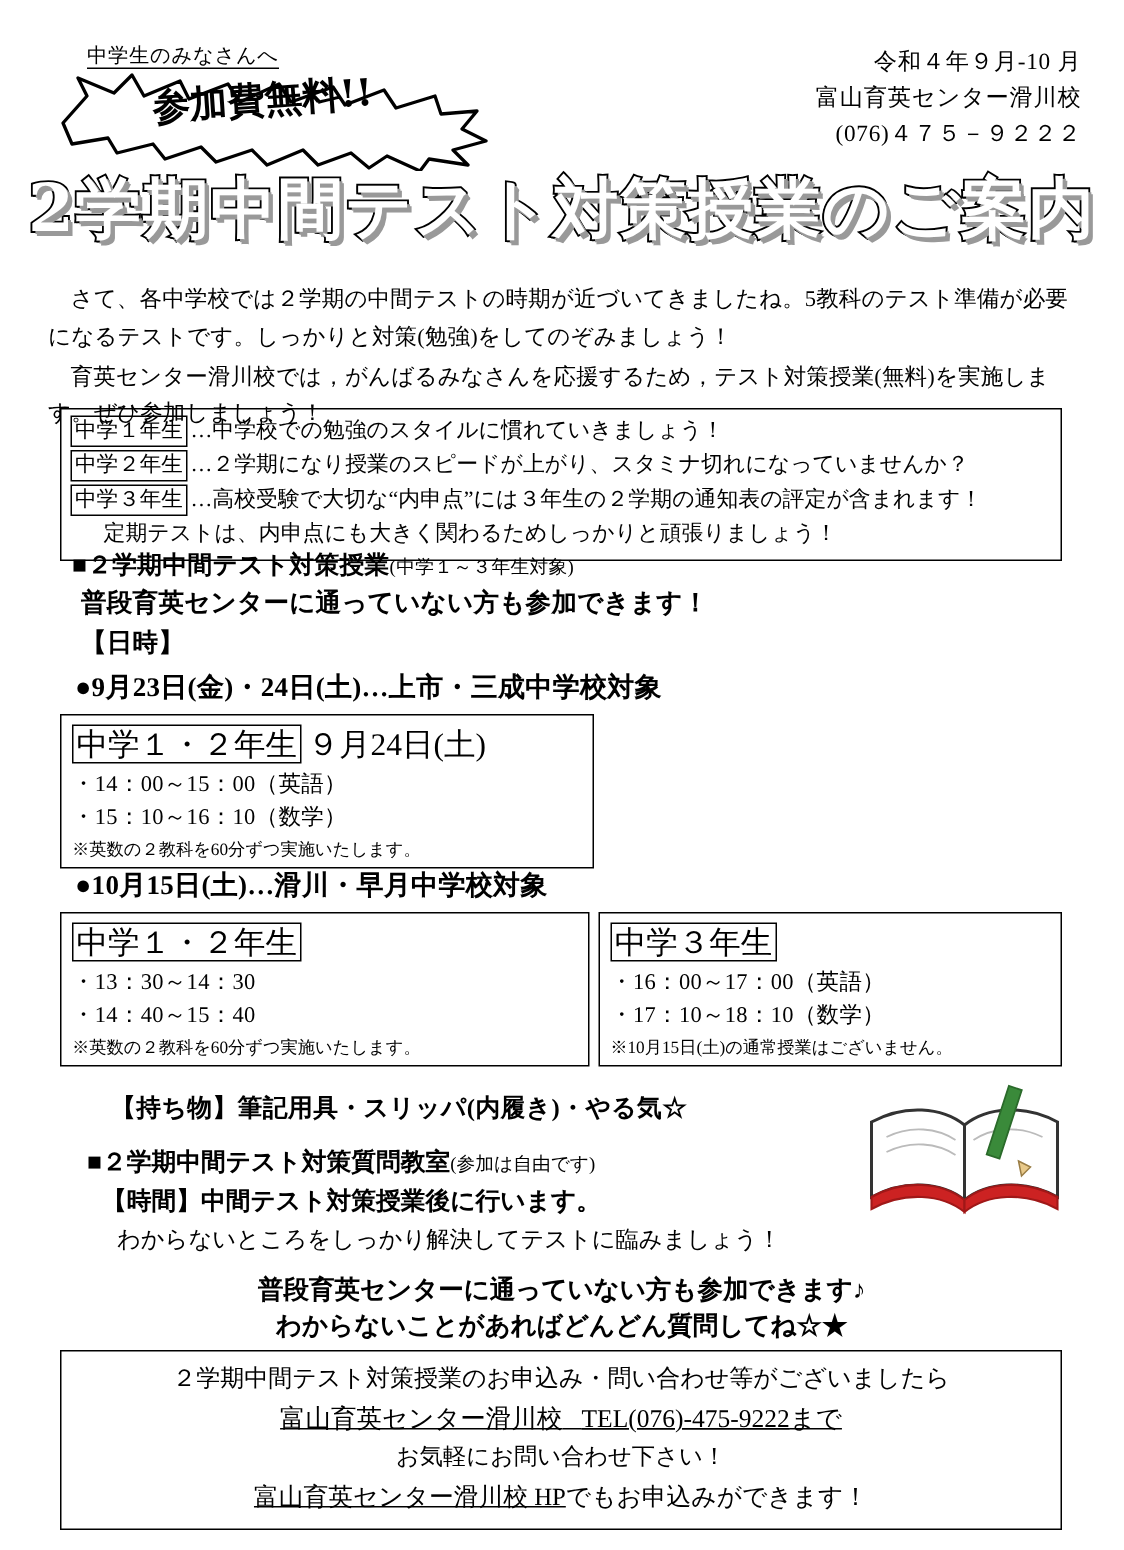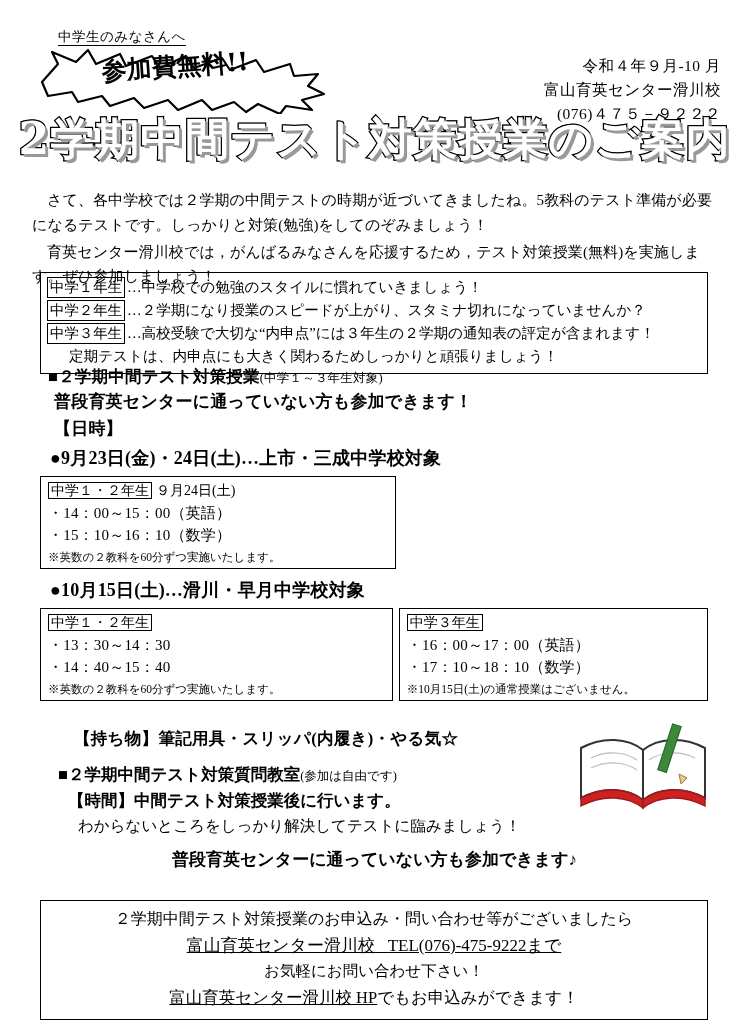--- a/index.html
+++ b/index.html
@@ -25,21 +25,20 @@
 
   
   .header-right {
     position: absolute;
     right: 28px;
     top: 30px;
     text-align: right;
     font-size: 15.5px;
     line-height: 1.55;
     letter-spacing: 0.5px;
-    margin-top: 24px;
   }
 
   
   .callout-wrap {
     position: absolute;
     left: 30px;
     top: 28px;
     width: 330px;
     height: 90px;
   }
@@ -164,21 +163,21 @@
   .sched-2 { top: 608px; }
   .sched-col {
     border: 1.2px solid #000;
     box-sizing: border-box;
     padding: 5px 6px 4px 7px;
     min-height: 84px;
   }
   .sched-col.left { width: 356px; }
   .sched-col.right { width: 312px; margin-left: 6px; }
   .sched-head {
-    font-size: 14px;
+    font-size: 21px;
     margin-bottom: 3px;
     white-space: nowrap;
   }
   .sched-head .tag {
     border: 1px solid #000;
     padding: 0 2px;
     margin-right: 4px;
   }
   .sched-line {
     font-size: 15px;
@@ -329,20 +328,21 @@
   </div>
 
   <div class="bring">【持ち物】筆記用具・スリッパ(内履き)・やる気☆</div>
   <div class="qa-title">
     <span>■２学期中間テスト対策質問教室</span><span class="small-note">(参加は自由です)</span>
   </div>
   <div class="qa-time">【時間】中間テスト対策授業後に行います。</div>
   <div class="qa-sub">わからないところをしっかり解決してテストに臨みましょう！</div>
 
   <div class="promo1">普段育英センターに通っていない方も参加できます♪</div>
+  <div class="promo2">わからないことがあればどんどん質問してね☆★</div>
 
   <div class="contact">
     <div class="l1">２学期中間テスト対策授業のお申込み・問い合わせ等がございましたら</div>
     <div class="l2">
       <span>富山育英センター滑川校</span>
       &nbsp;&nbsp;<span class="u nowrap">TEL(076)-475-9222</span><span>まで</span>
     </div>
     <div class="l3">お気軽にお問い合わせ下さい！</div>
     <div class="l4">
       <span class="u">富山育英センター滑川校 HP</span><span>でもお申込みができます！</span>

